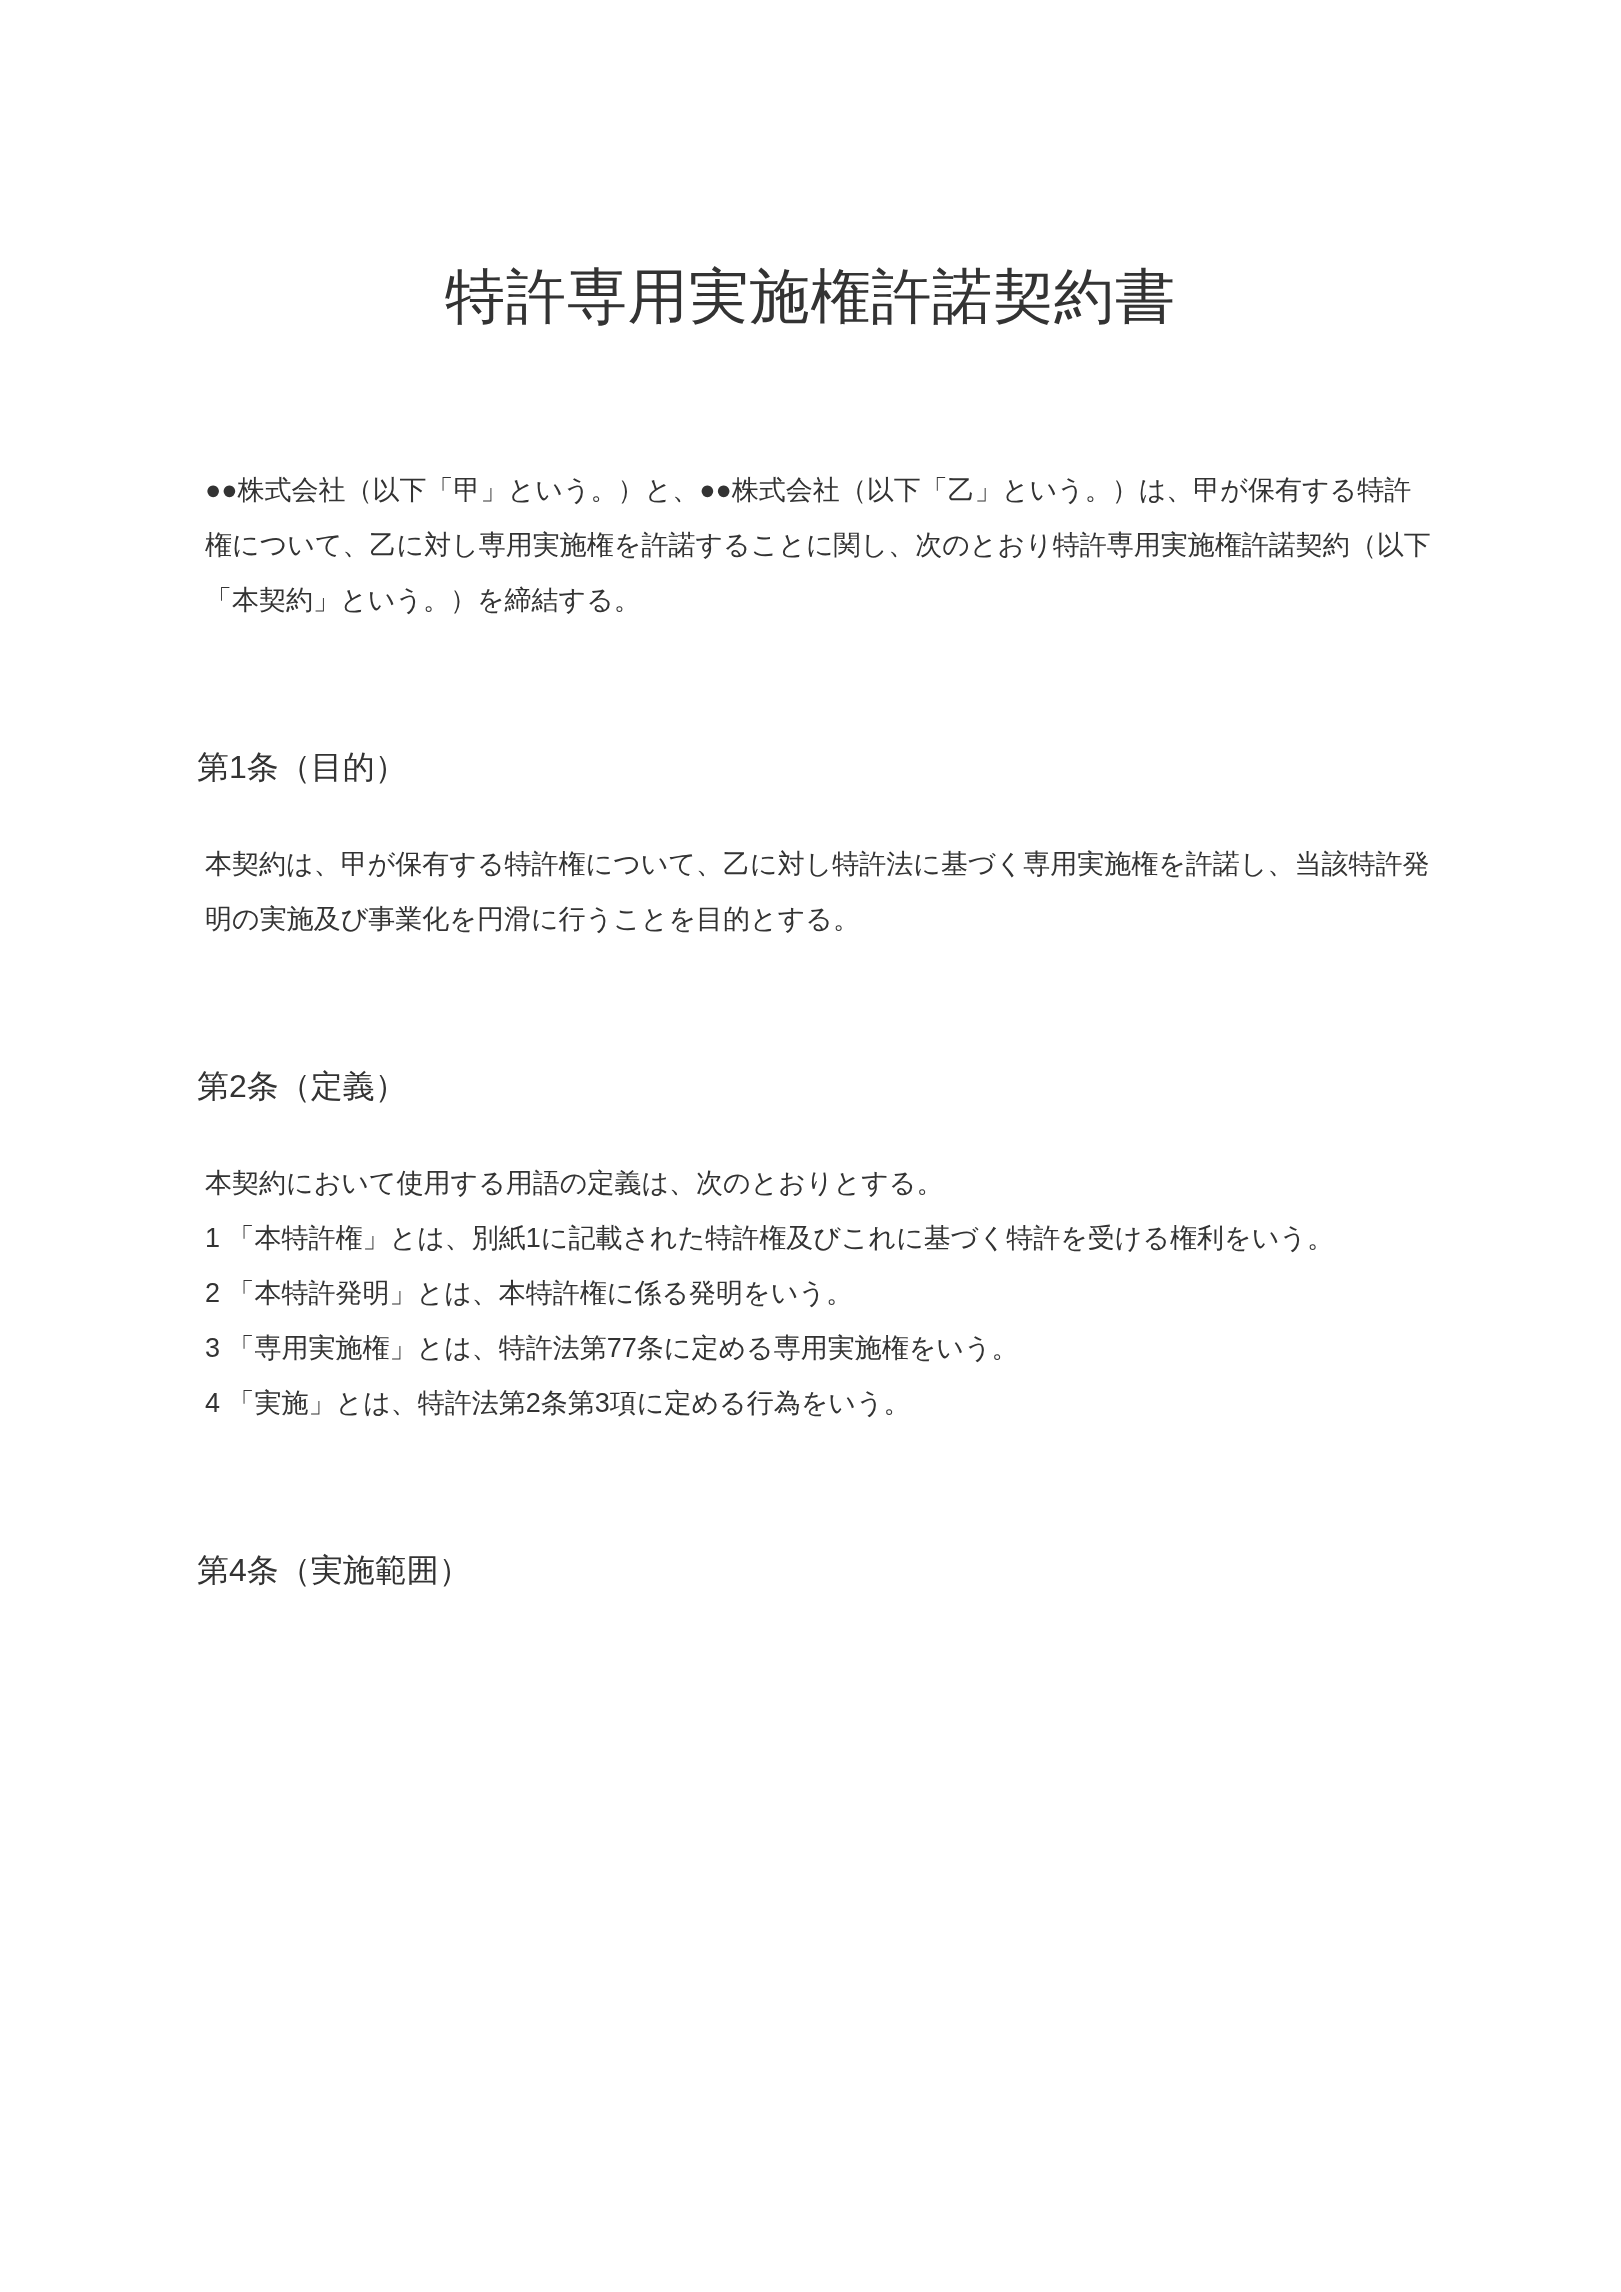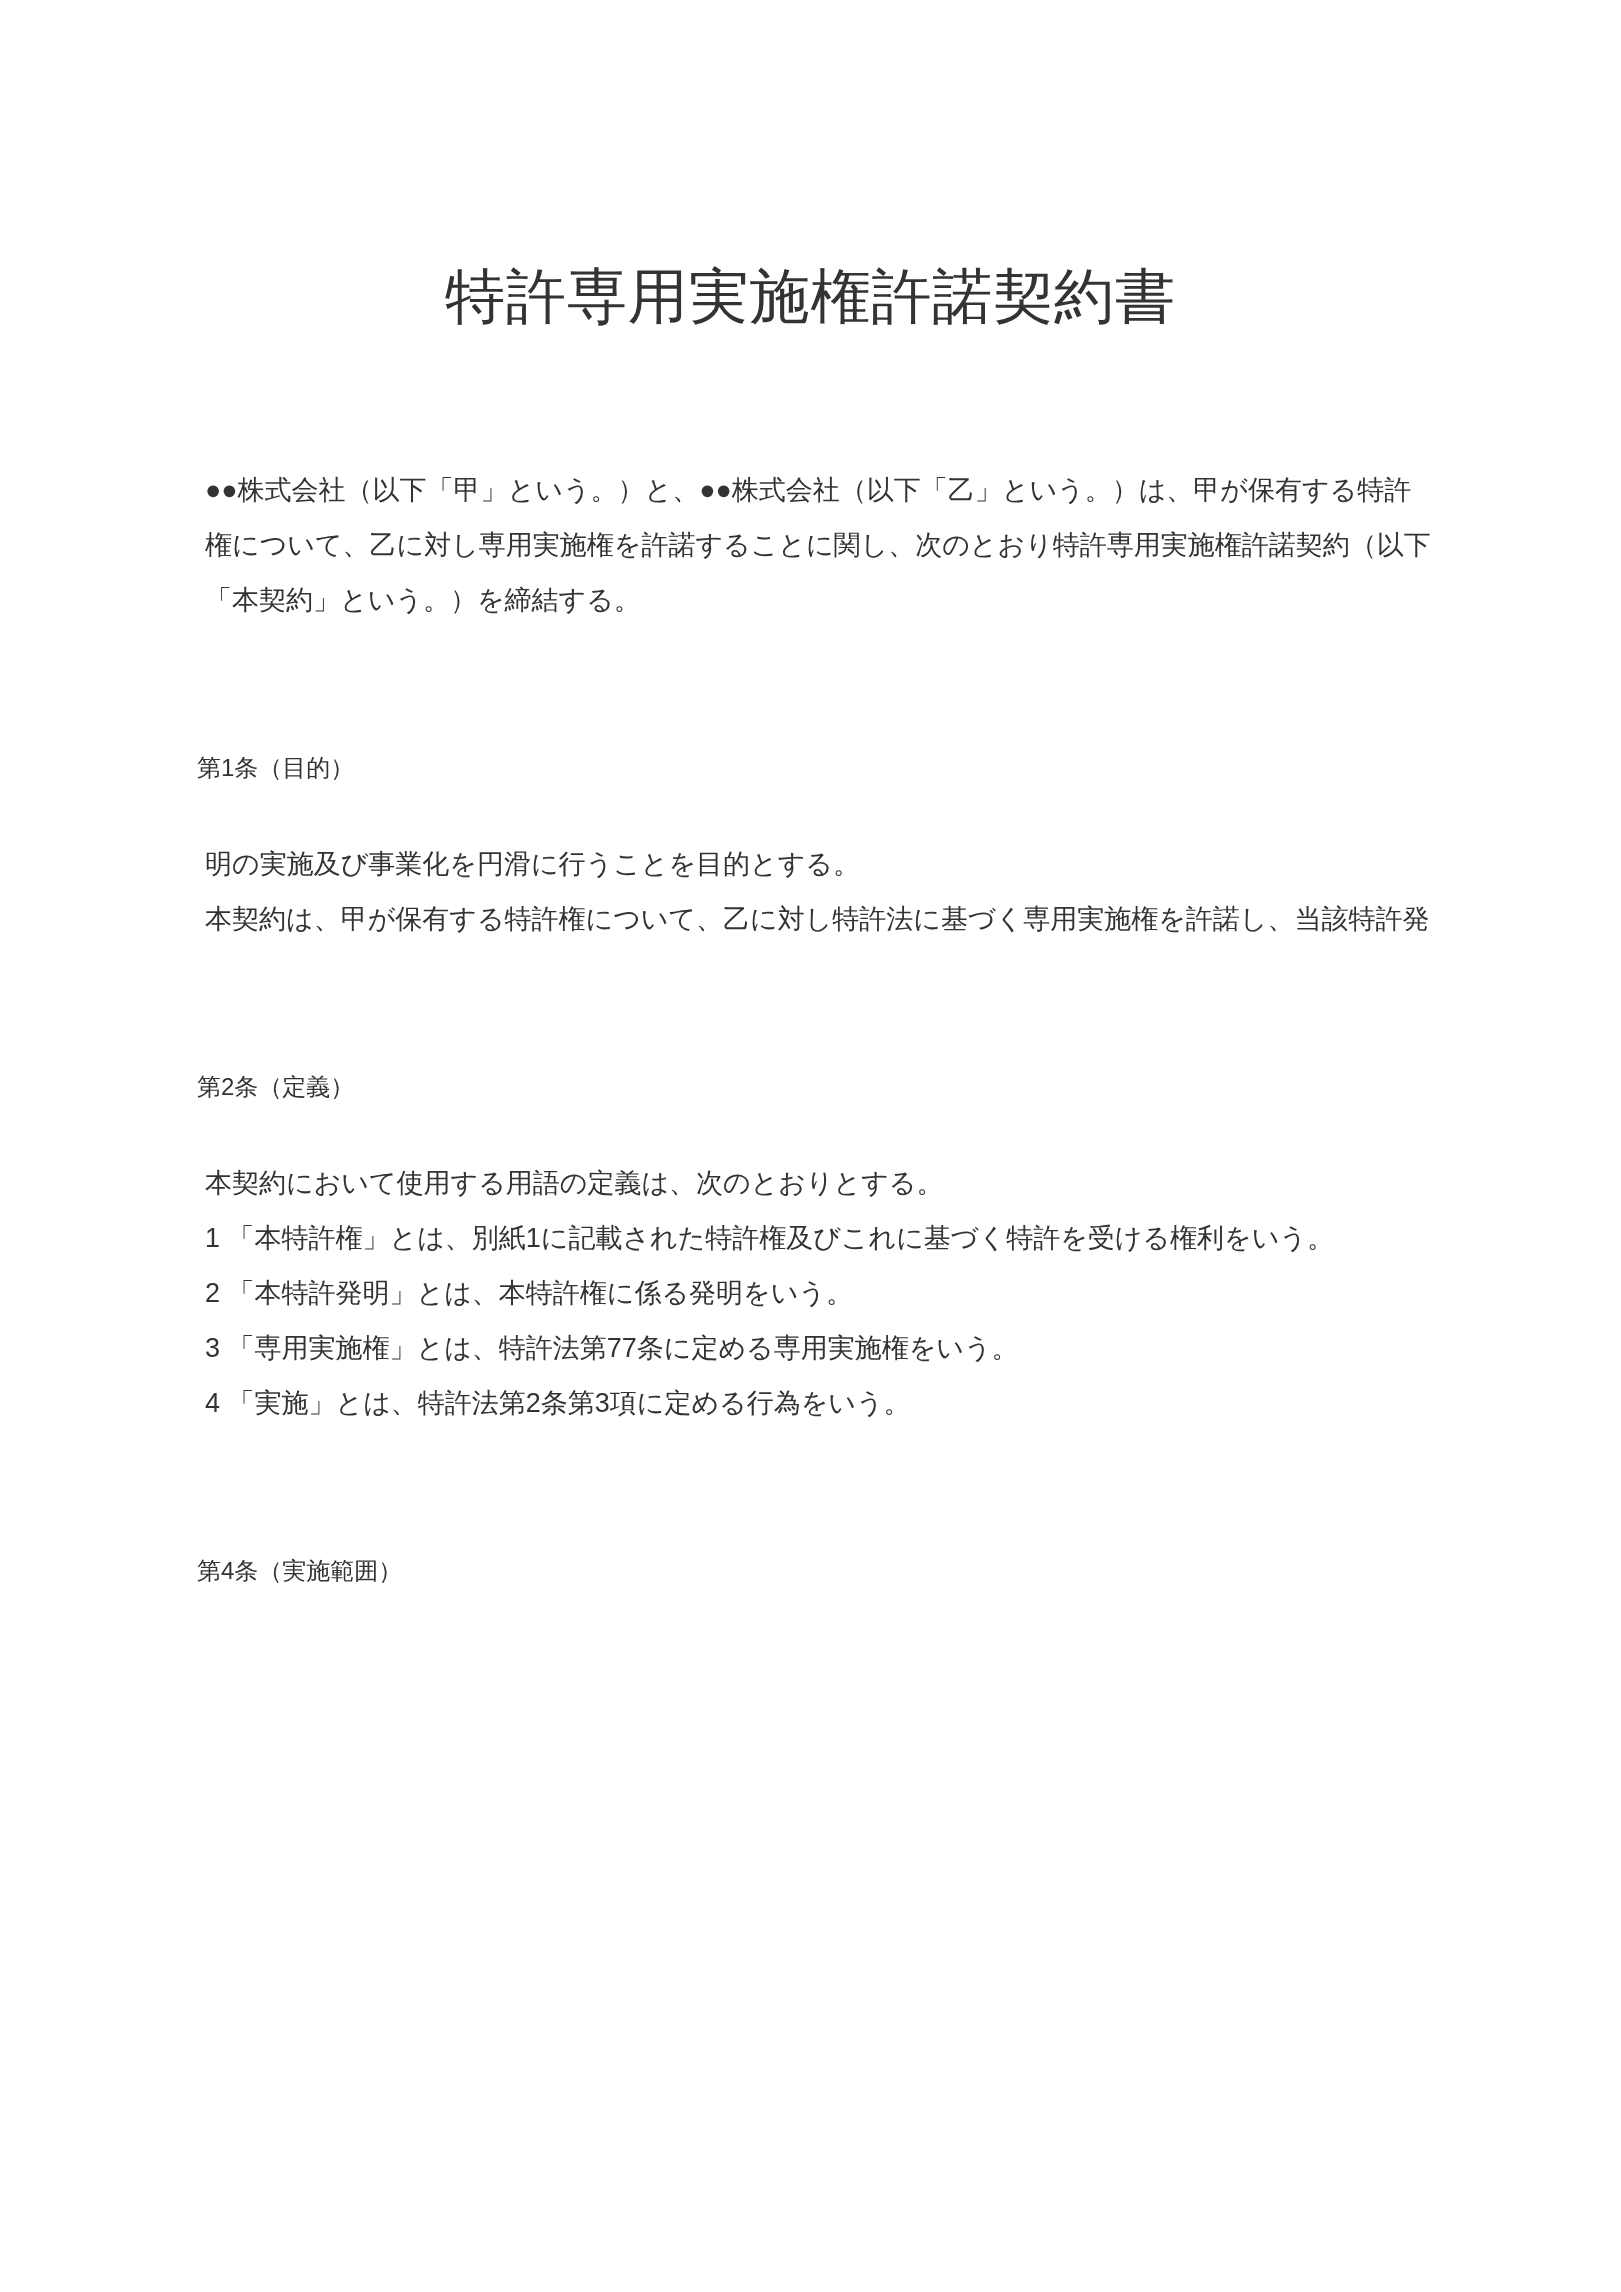--- a/index.html
+++ b/index.html
@@ -37,21 +37,21 @@
     font-weight: 400;
   }
   .para .line {
     white-space: pre;
   }
   .intro {
     margin-top: 136px;
   }
   .section-heading {
     margin: 112px 0 0 0;
-    font-size: 24px;
+    font-size: 32px;
     line-height: 55px;
     font-weight: 400;
     white-space: nowrap;
   }
   .section-body {
     margin-top: 42px;
   }
 </style>
 </head>
 <body>
@@ -62,22 +62,22 @@
 
   <div class="para intro">
     <div class="line">●●株式会社（以下「甲」という。）と、●●株式会社（以下「乙」という。）は、甲が保有する特許</div>
     <div class="line">権について、乙に対し専用実施権を許諾することに関し、次のとおり特許専用実施権許諾契約（以下</div>
     <div class="line">「本契約」という。）を締結する。</div>
   </div>
 
   <section>
     <h2 class="section-heading">第1条（目的）</h2>
     <div class="para section-body">
+      <div class="line">本契約は、甲が保有する特許権について、乙に対し特許法に基づく専用実施権を許諾し、当該特許発</div>
       <div class="line">明の実施及び事業化を円滑に行うことを目的とする。</div>
-      <div class="line">本契約は、甲が保有する特許権について、乙に対し特許法に基づく専用実施権を許諾し、当該特許発</div>
     </div>
   </section>
 
   <section>
     <h2 class="section-heading">第2条（定義）</h2>
     <div class="para section-body">
       <div class="line">本契約において使用する用語の定義は、次のとおりとする。</div>
       <div class="line">1 「本特許権」とは、別紙1に記載された特許権及びこれに基づく特許を受ける権利をいう。</div>
       <div class="line">2 「本特許発明」とは、本特許権に係る発明をいう。</div>
       <div class="line">3 「専用実施権」とは、特許法第77条に定める専用実施権をいう。</div>

